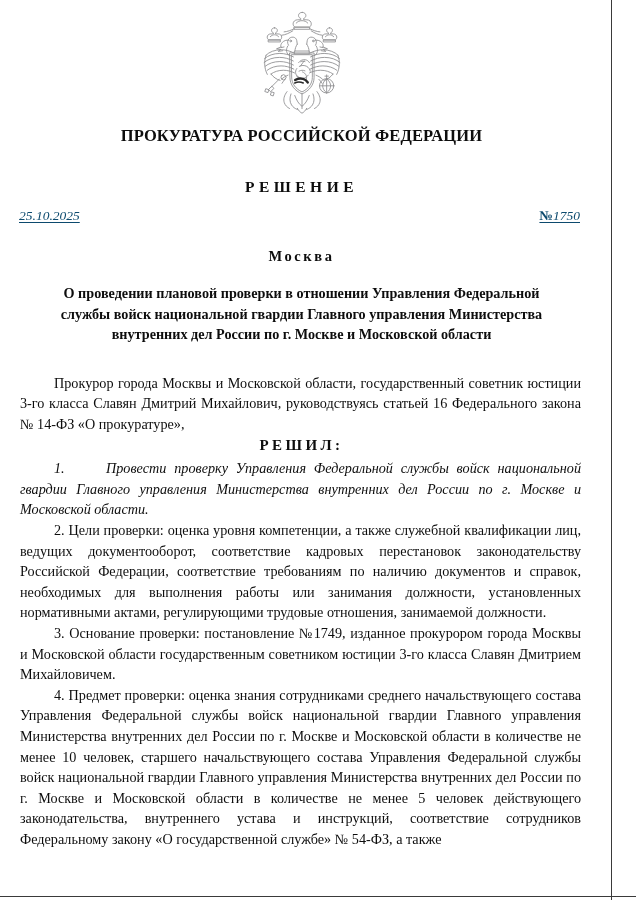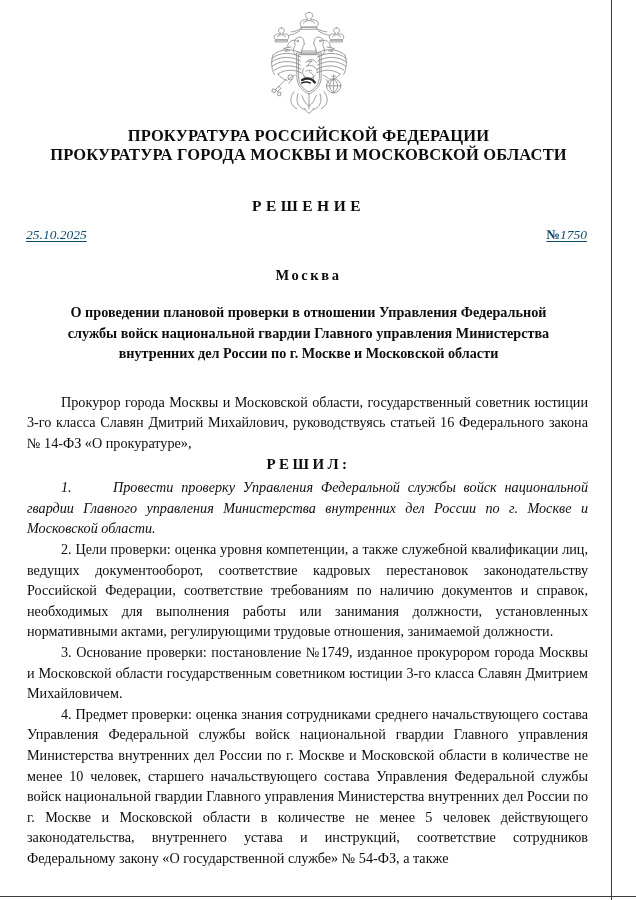--- a/index.html
+++ b/index.html
@@ -30,21 +30,21 @@
     position: absolute;
     left: 0;
     top: 896px;
     width: 636px;
     height: 1px;
     background: #3a3a3a;
   }
 
   .sheet {
     position: absolute;
-    left: 7px;
+    left: 0;
     top: 0;
     width: 611px;
     height: 896px;
     box-sizing: border-box;
     padding: 0 24px 0 16px;
   }
 
   
   .emblem-wrap {
     text-align: center;
@@ -240,21 +240,20 @@
           <path d="M71.4 88.9c1.6 4.4 1.4 8.3-.6 11.4-1.4 2.2-3.5 3.8-6 4.7"></path>
           <path d="M44.5 86.5c-3 3.9-4 8-2.8 11.5.9 2.6 2.8 4.7 5.4 6"></path>
           <path d="M75.5 86.5c3 3.9 4 8 2.8 11.5-.9 2.6-2.8 4.7-5.4 6"></path>
           <path d="M55.2 103.8c1.4 2.5 3 4.2 4.8 5 1.8-.8 3.4-2.5 4.8-5"></path>
           <path d="M60 88.5v15.6"></path>
         </g>
       </svg>
     </div>
 
     <div class="org-title">ПРОКУРАТУРА РОССИЙСКОЙ ФЕДЕРАЦИИ</div>
-    <div class="org-title line2">ПРОКУРАТУРА ГОРОДА МОСКВЫ И МОСКОВСКОЙ ОБЛАСТИ</div>
 
     <div class="doc-type">РЕШЕНИЕ</div>
 
     <div class="meta-row">
       <span class="meta-date">25.10.2025</span>
       <span class="meta-number"><span class="nosign">№</span><span>1750</span></span>
     </div>
 
     <div class="city">Москва</div>
 

